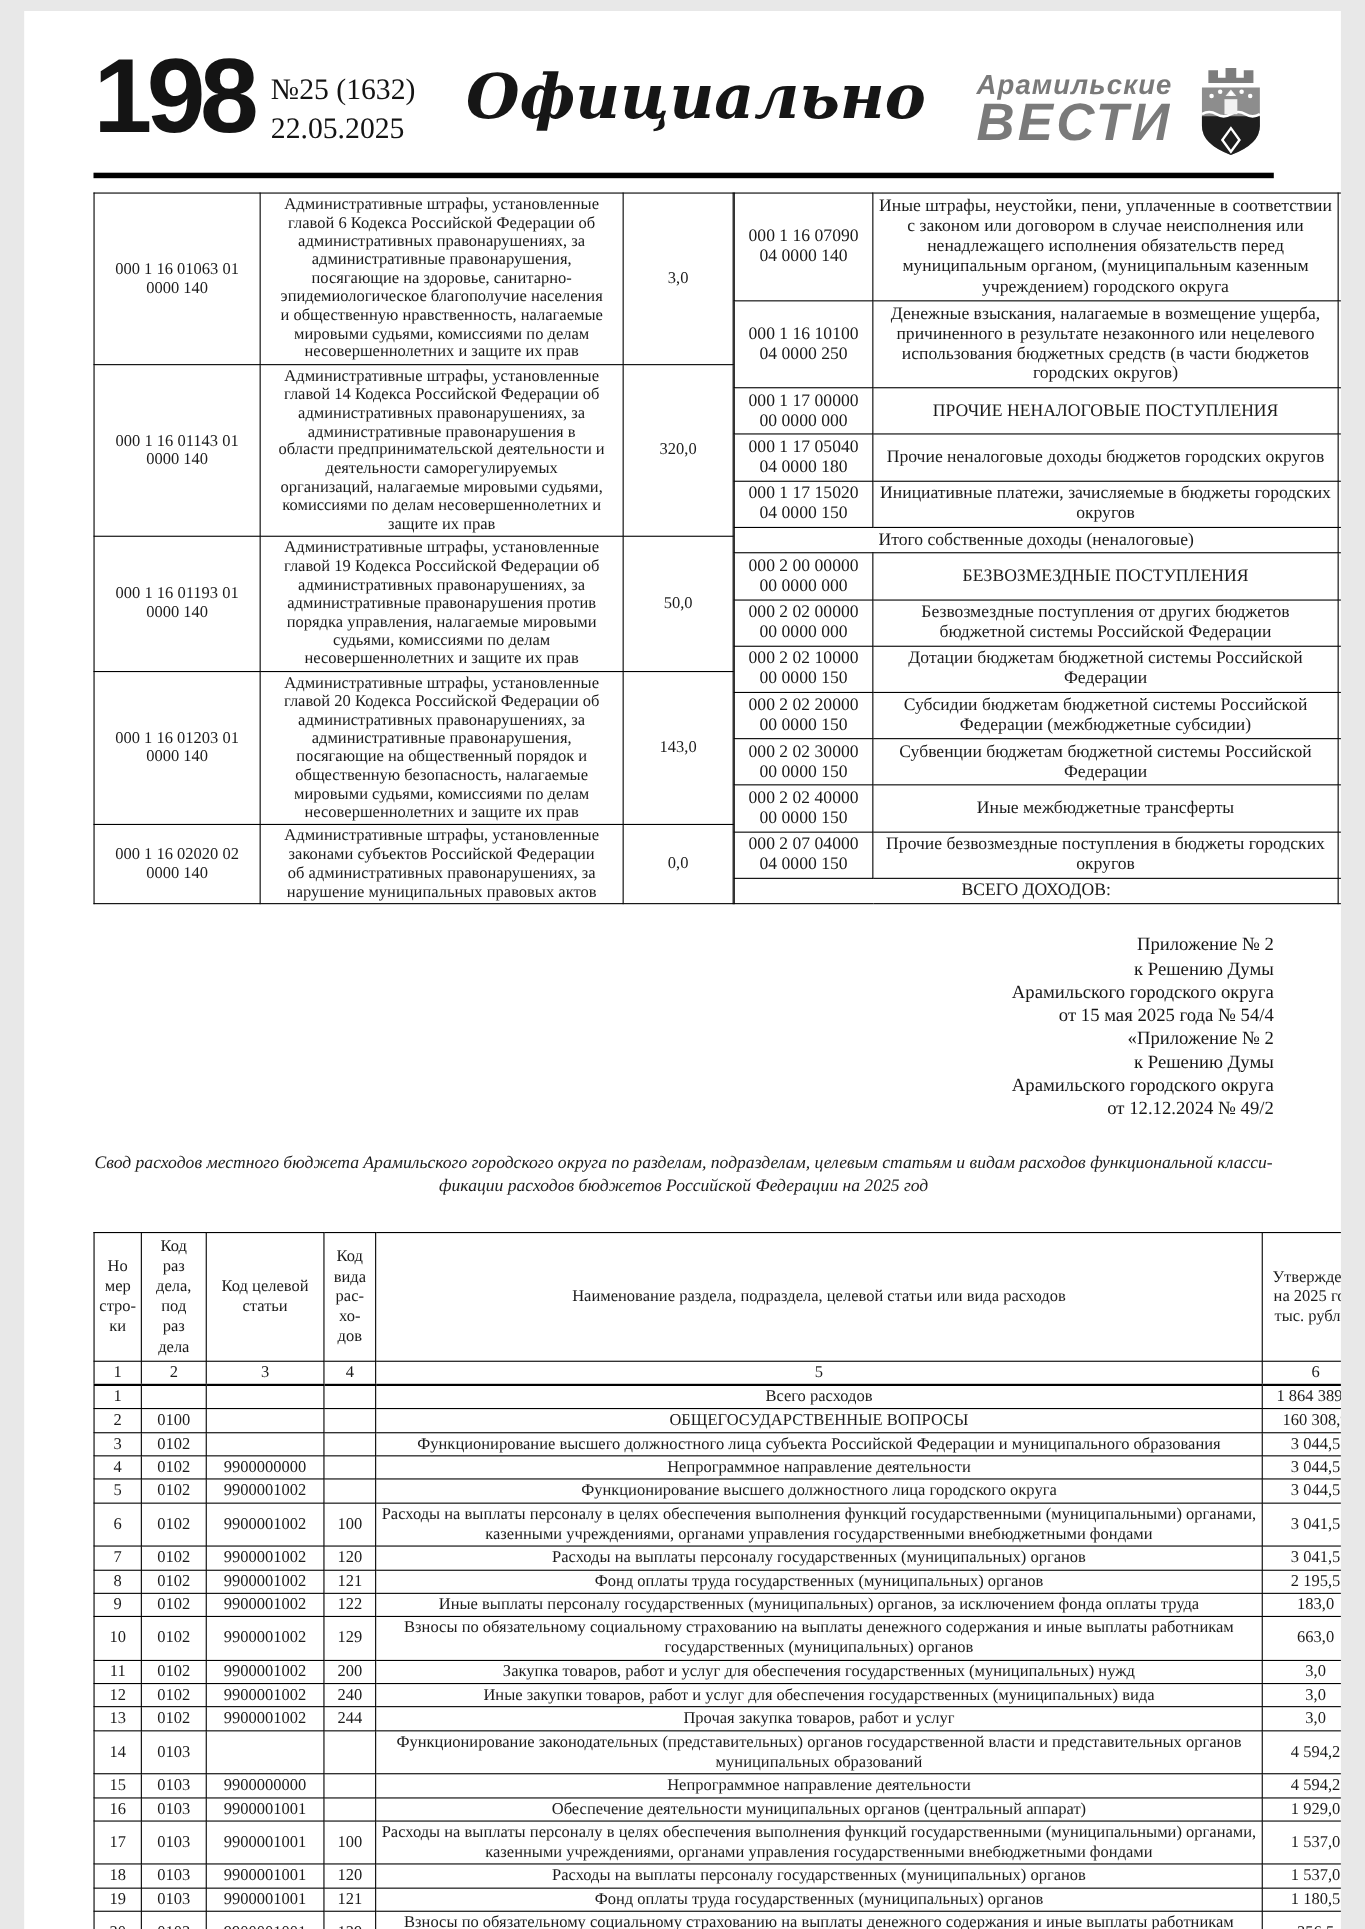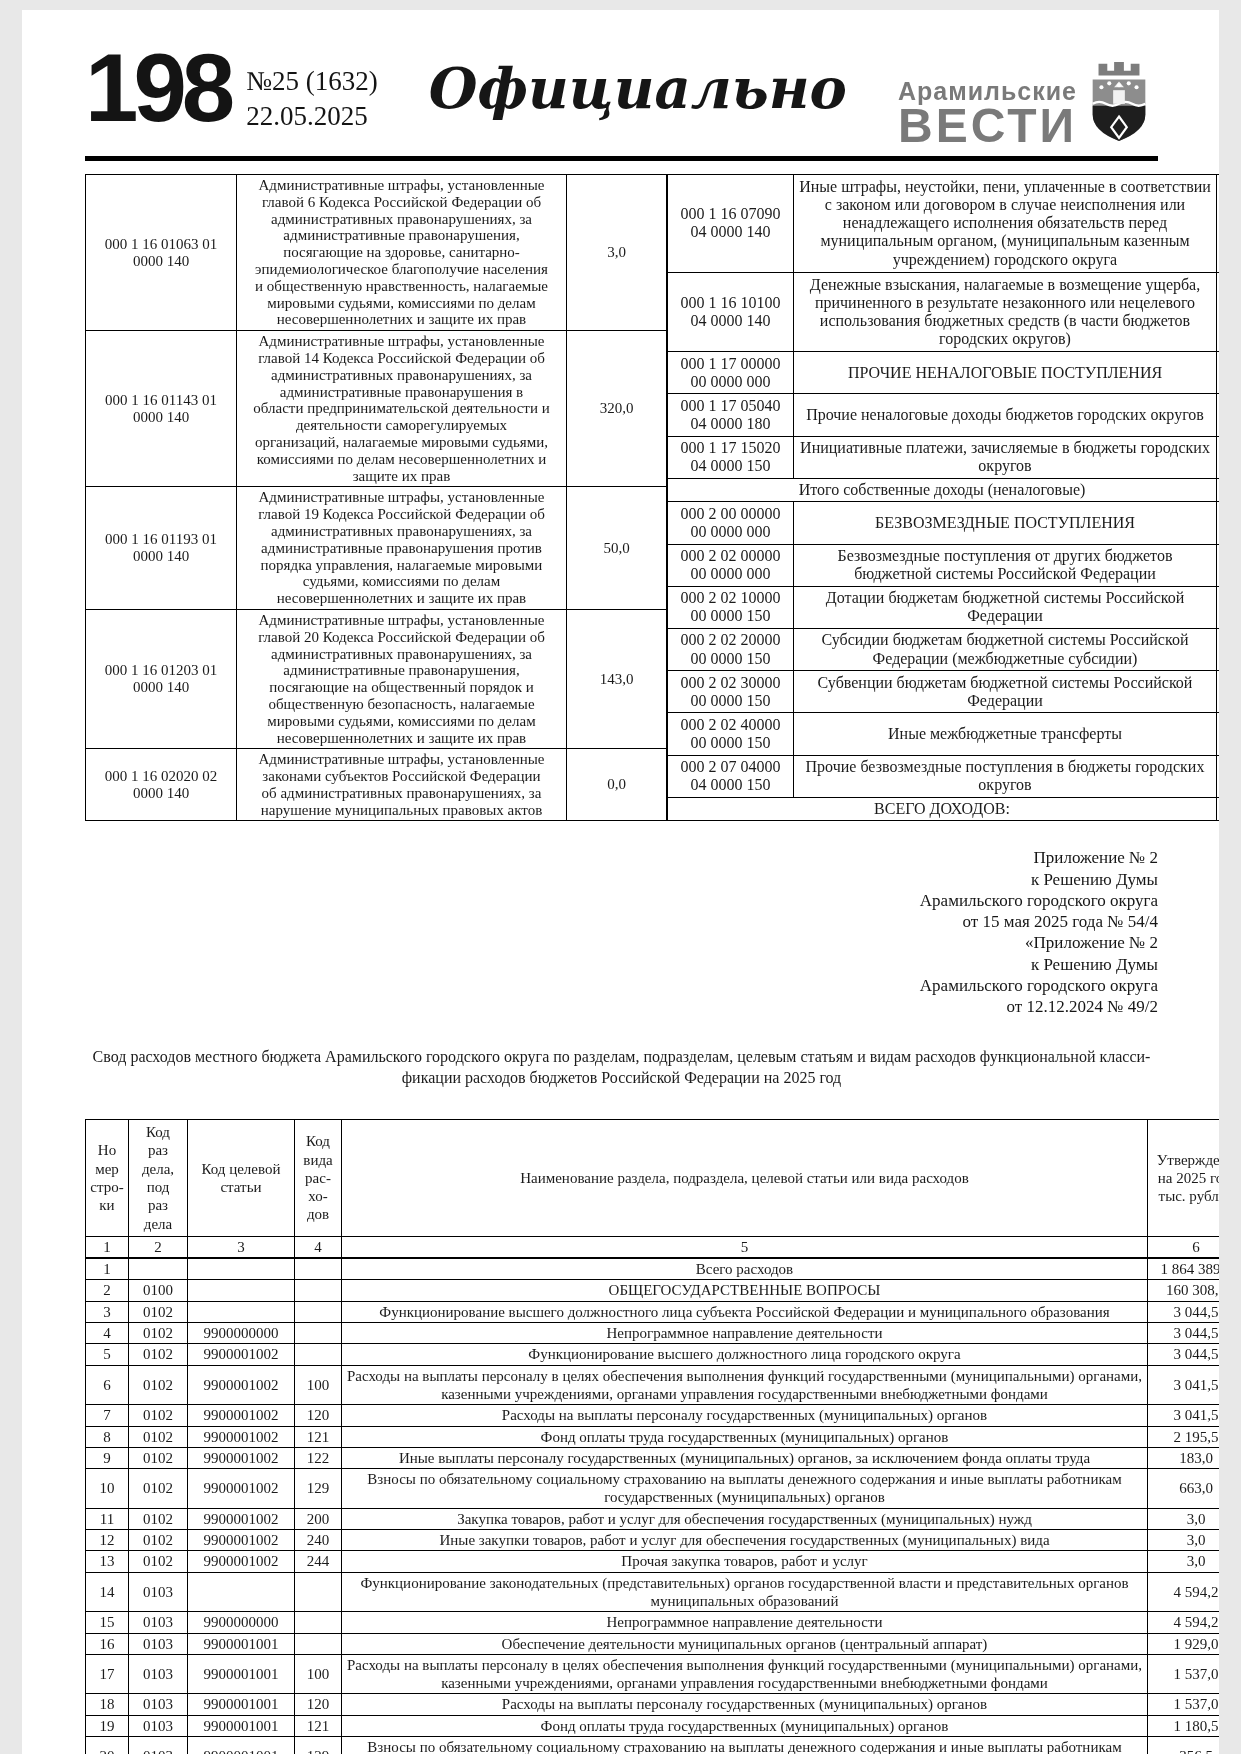--- a/index.html
+++ b/index.html
@@ -16,21 +16,21 @@
     font-family:"Liberation Sans", sans-serif;
     font-weight:900; font-size:96px; line-height:.88; letter-spacing:-5px;
     color:#141414;
   }
   .hdr-issue{margin-left:16px; margin-top:18px; font-size:27px; line-height:1.3; color:#141414;}
   .hdr-center{flex:1; text-align:center; margin-top:14px;}
   .hdr-official{
     font-family:"DejaVu Serif", serif; font-style:italic; font-weight:600;
     font-size:56px; line-height:1; color:#161616;
   }
-  .hdr-brand{display:flex; align-items:flex-end; gap:3px; margin-top:4px;}
+  .hdr-brand{display:flex; align-items:center; gap:14px; margin-top:4px;font-style:italic;}
   .brand-txt{text-align:center; color:#7a7a7a; font-family:"Liberation Sans", sans-serif;}
   .brand-top{font-weight:700; font-size:25px; letter-spacing:1px; line-height:1;}
   .brand-bottom{font-weight:900; font-size:48px; letter-spacing:3px; line-height:.92;}
   .hdr-rule{height:5px; background:#000; margin-top:8px;}
   
   table{border-collapse:collapse; table-layout:fixed;}
   td,th{border:1.5px solid #000; text-align:center; vertical-align:middle; font-weight:normal; word-wrap:break-word;}
   
   .cols{display:flex; justify-content:space-between; margin-top:13px;}
   .tbl-left{width:482px; font-size:15px; line-height:1.12;}
@@ -39,21 +39,21 @@
   .tbl-left .c-name{width:297px;}
   .tbl-left .c-val{width:67px;}
   .tbl-right{width:612px; font-size:16px; line-height:1.13;}
   .tbl-right td{padding:2px 5px;font-family:Liberation Serif, serif;}
   .tbl-right .c-code{width:115px;}
   .tbl-right .c-name{width:412px;}
   .tbl-right .c-val{width:85px;}
   
   .appendix{margin-top:26px; text-align:right; font-size:17px; line-height:1.25; color:#161616;}
   
-  .intro{margin-top:30px; text-align:center; font-size:16px; line-height:1.3; white-space:pre-line;}
+  .intro{margin-top:30px; text-align:center; font-size:16px; line-height:1.3; white-space:pre-line;font-style:italic;}
   
   .tbl-exp{width:1117px; margin-top:30px; font-size:15px; line-height:1.22;}
   .tbl-exp th{padding:3px 3px; white-space:pre-line; font-size:15px;}
   .tbl-exp td{padding:1px 3px;}
   .tbl-exp .c-num{width:36px;}
   .tbl-exp .c-rd{width:52px;}
   .tbl-exp .c-cs{width:100px;}
   .tbl-exp .c-vr{width:40px;}
   .tbl-exp .c-nm{width:799px;}
   .tbl-exp .c-val{width:90px;}
@@ -129,21 +129,21 @@
         </tbody>
     </table>
     <table class="tbl-right">
       <tbody id="income-right-body">
           <tr>
             <td class="c-code">000 1 16 07090 04 0000 140</td>
             <td class="c-name">Иные штрафы, неустойки, пени, уплаченные в соответствии с законом или договором в случае неисполнения или ненадлежащего исполнения обязательств перед муниципальным органом, (муниципальным казенным учреждением) городского округа</td>
             <td class="c-val">0,0</td>
           </tr>
           <tr>
-            <td class="c-code">000 1 16 10100 04 0000 140</td>
+            <td class="c-code">000 1 16 10100 04 0000 250</td>
             <td class="c-name">Денежные взыскания, налагаемые в возмещение ущерба, причиненного в результате незаконного или нецелевого использования бюджетных средств (в части бюджетов городских округов)</td>
             <td class="c-val">0,0</td>
           </tr>
           <tr>
             <td class="c-code">000 1 17 00000 00 0000 000</td>
             <td class="c-name">ПРОЧИЕ НЕНАЛОГОВЫЕ ПОСТУПЛЕНИЯ</td>
             <td class="c-val">541,0</td>
           </tr>
           <tr>
             <td class="c-code">000 1 17 05040 04 0000 180</td>

